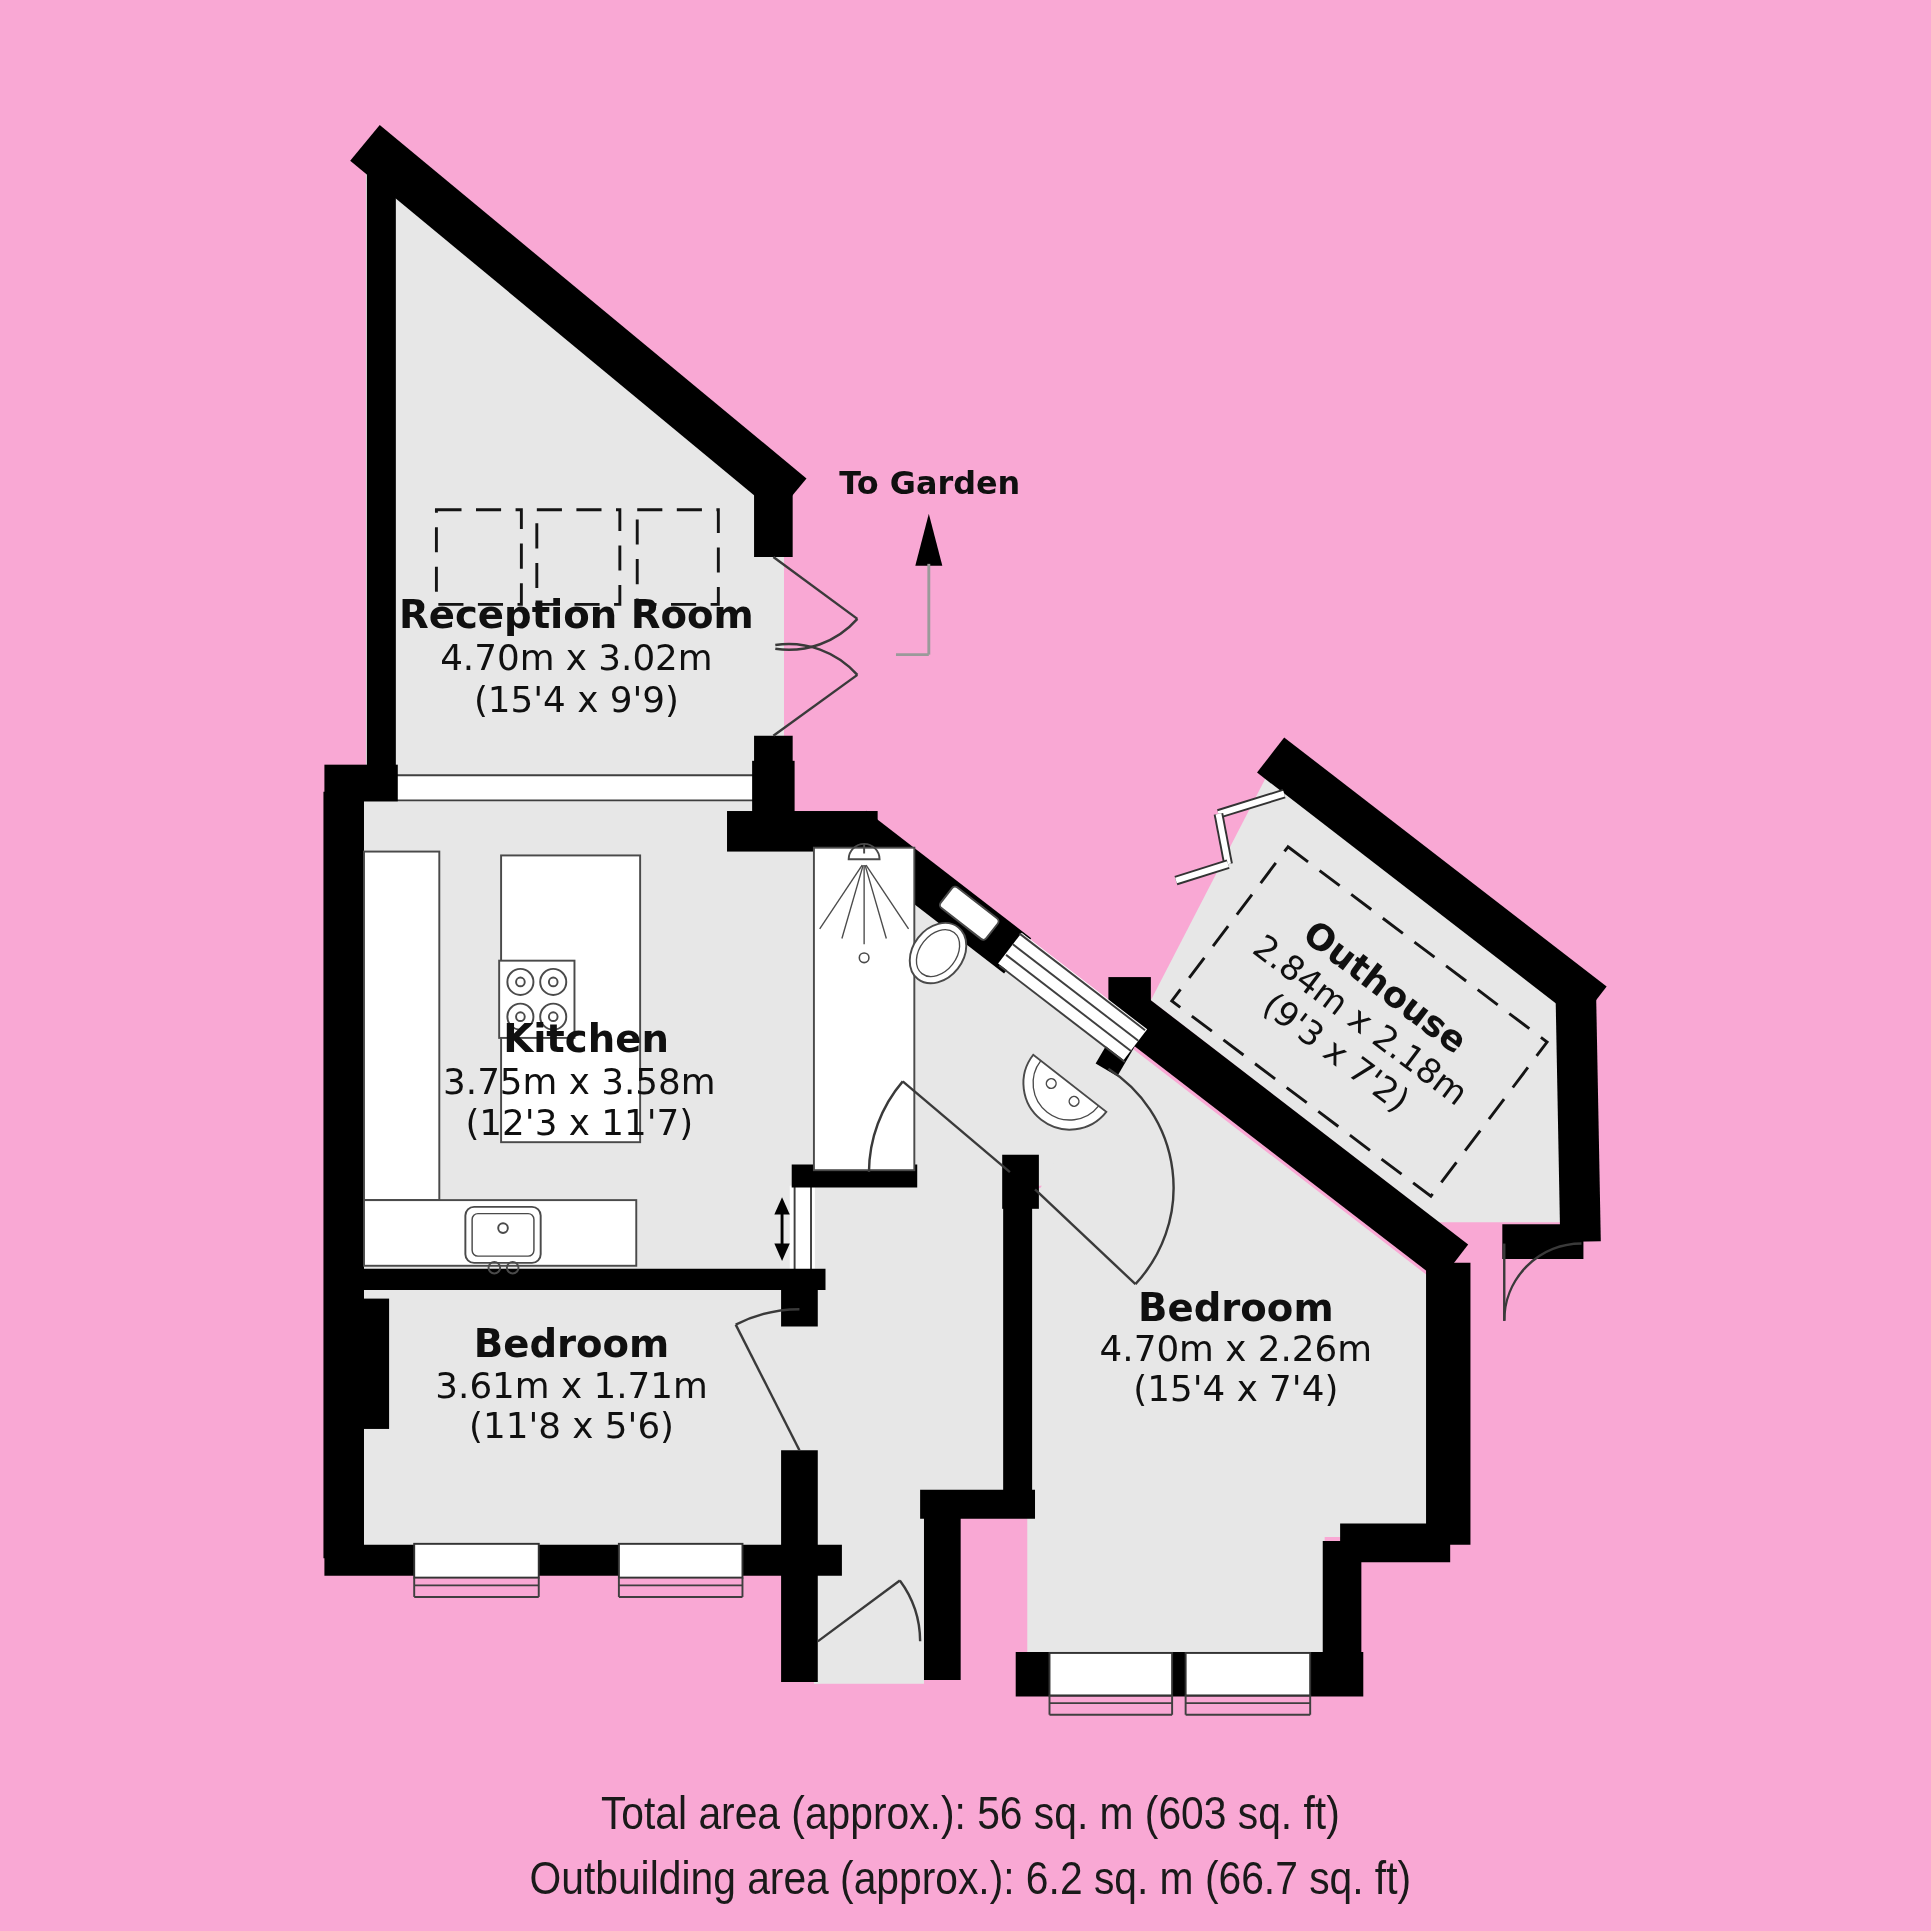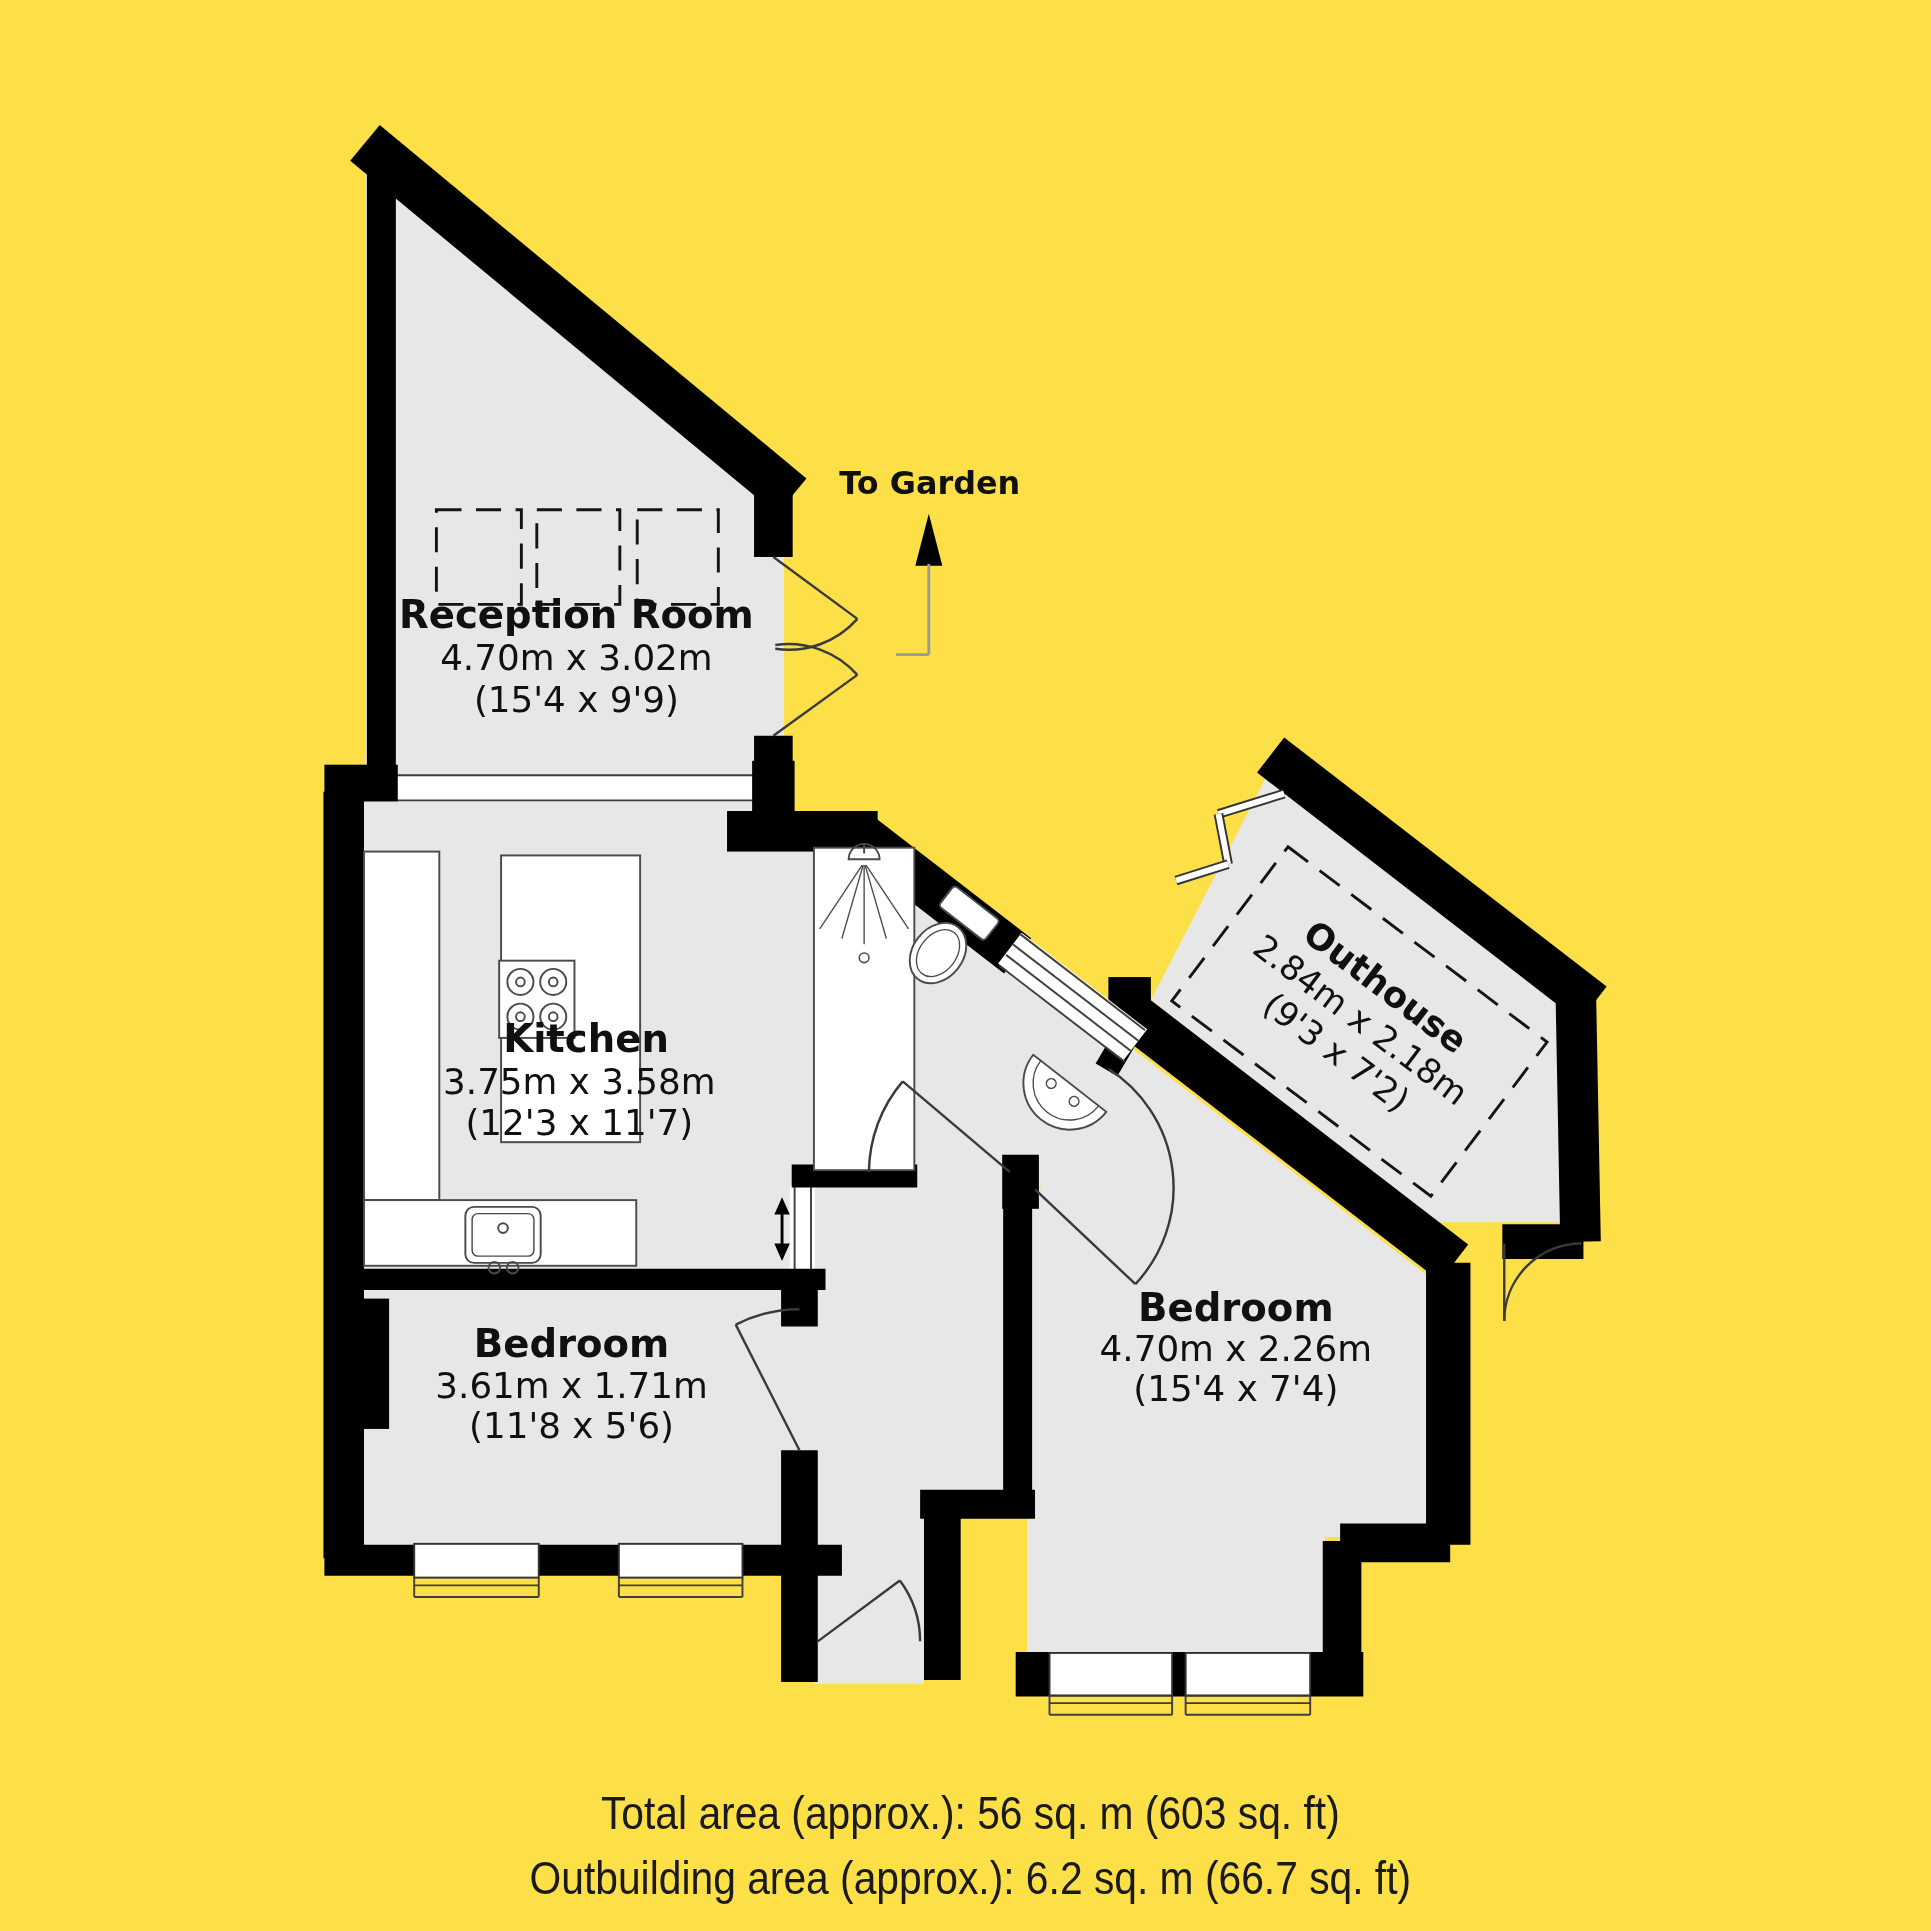--- a/index.html
+++ b/index.html
@@ -1,16 +1,16 @@
 <!DOCTYPE html>
 <html><head>
 <meta charset="utf-8">
 <style>
   html,body{margin:0;padding:0;background:#ffffff;width:1931px;height:1931px;overflow:hidden;}
-  #stage{position:relative;width:1931px;height:1931px;background:#fde047;}
+  #stage{position:relative;width:1931px;height:1931px;background:#f9a8d4;}
   svg{position:absolute;left:0;top:0;}
   .floor{fill:#e7e7e7;stroke:none;}
   .wall{stroke:#000000;fill:none;}
   .wallrect{fill:#000000;stroke:none;}
   .thin{stroke:#3f3f3f;stroke-width:2;fill:none;}
   .fix{fill:#ffffff;stroke:#4a4a4a;stroke-width:2;}
   .fixline{stroke:#4a4a4a;fill:none;}
   .arc{stroke:#3a3a3a;stroke-width:2.5;fill:none;}
   .dash{fill:none;stroke:#141414;stroke-width:3;stroke-dasharray:26 15;}
   .roomname{font-family:"DejaVu Sans",sans-serif;font-weight:bold;font-size:40px;fill:#101010;text-anchor:middle;}

